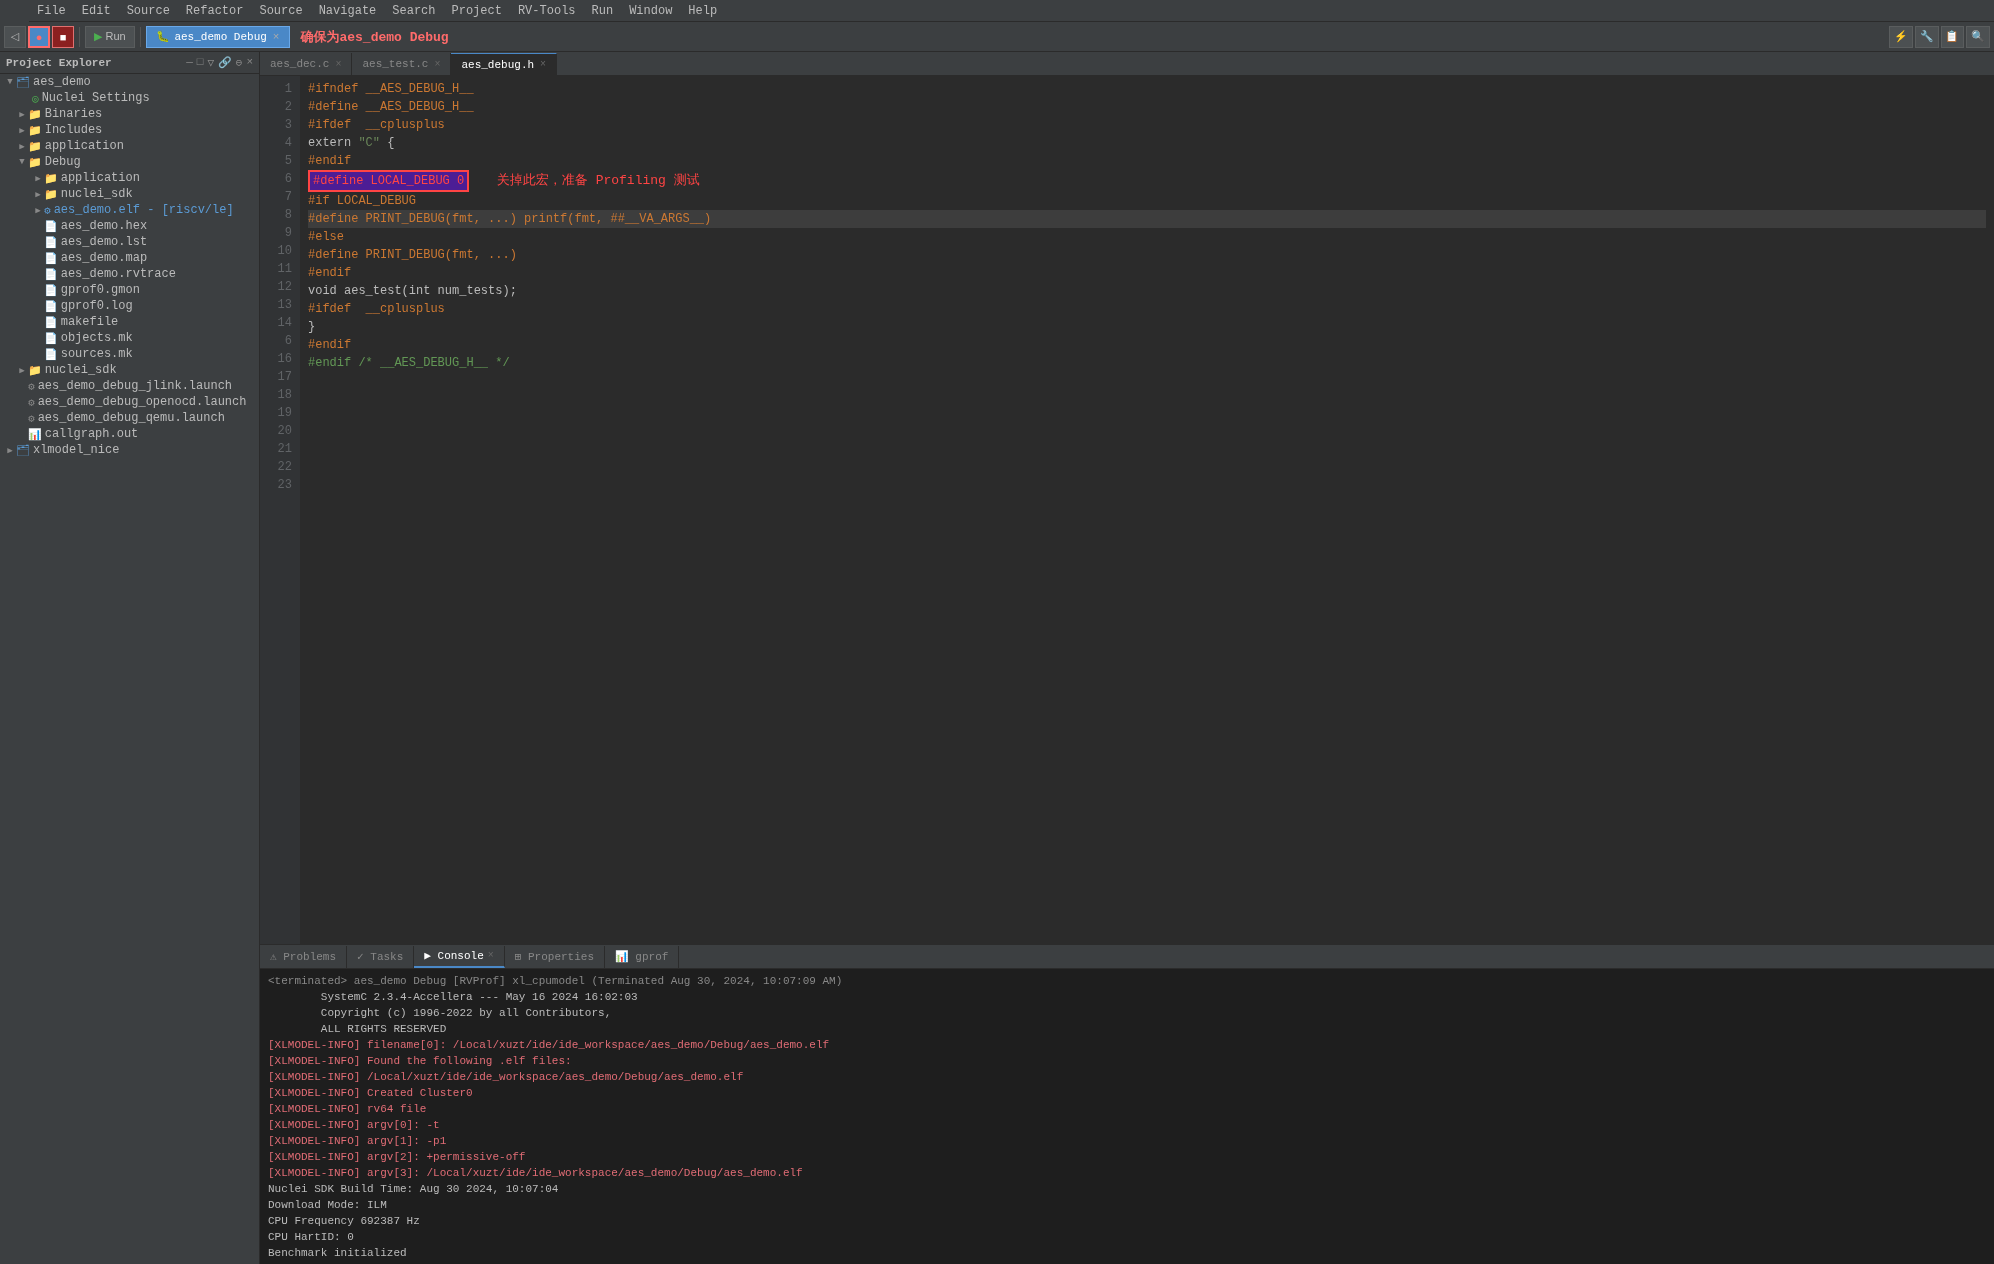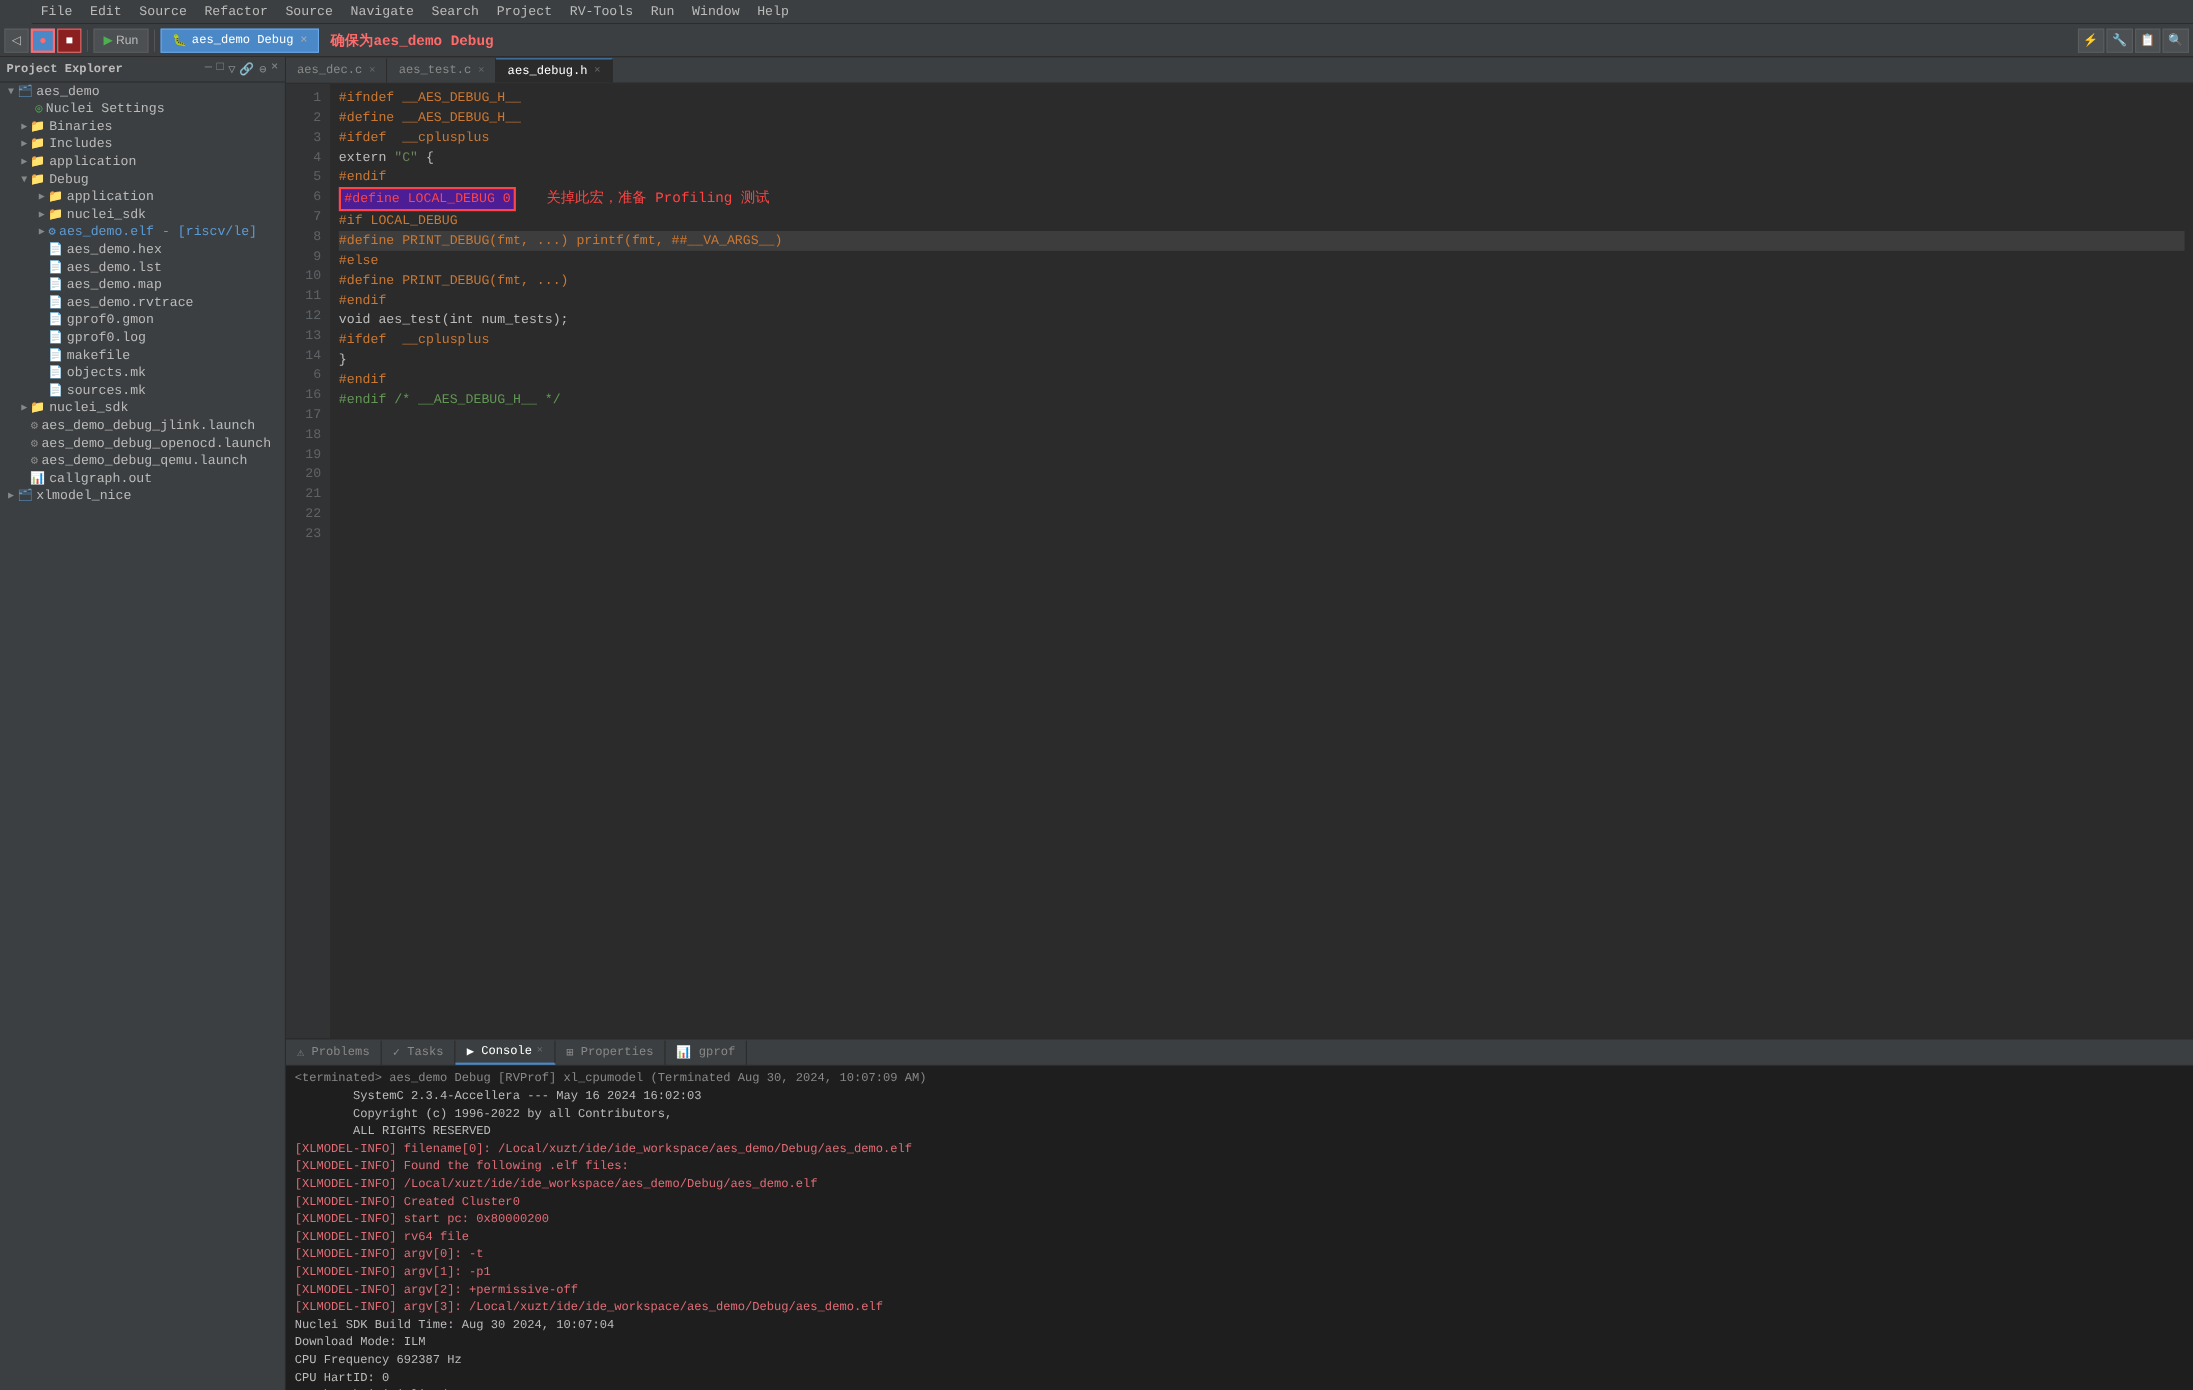--- a/index.html
+++ b/index.html
@@ -371,21 +371,20 @@
       </div>
       <div class="console-output">
         <div class="console-line terminated">&lt;terminated&gt; aes_demo Debug [RVProf] xl_cpumodel (Terminated Aug 30, 2024, 10:07:09 AM)</div>
         <div class="console-line">        SystemC 2.3.4-Accellera --- May 16 2024 16:02:03</div>
         <div class="console-line">        Copyright (c) 1996-2022 by all Contributors,</div>
         <div class="console-line">        ALL RIGHTS RESERVED</div>
         <div class="console-line red">[XLMODEL-INFO] filename[0]: /Local/xuzt/ide/ide_workspace/aes_demo/Debug/aes_demo.elf</div>
         <div class="console-line red">[XLMODEL-INFO] Found the following .elf files:</div>
         <div class="console-line red">[XLMODEL-INFO] /Local/xuzt/ide/ide_workspace/aes_demo/Debug/aes_demo.elf</div>
         <div class="console-line red">[XLMODEL-INFO] Created Cluster0</div>
-        <div class="console-line red">[XLMODEL-INFO] start pc: 0x80000200</div>
         <div class="console-line red">[XLMODEL-INFO] rv64 file</div>
         <div class="console-line red">[XLMODEL-INFO] argv[0]: -t</div>
         <div class="console-line red">[XLMODEL-INFO] argv[1]: -p1</div>
         <div class="console-line red">[XLMODEL-INFO] argv[2]: +permissive-off</div>
         <div class="console-line red">[XLMODEL-INFO] argv[3]: /Local/xuzt/ide/ide_workspace/aes_demo/Debug/aes_demo.elf</div>
         <div class="console-line">Nuclei SDK Build Time: Aug 30 2024, 10:07:04</div>
         <div class="console-line">Download Mode: ILM</div>
         <div class="console-line">CPU Frequency 692387 Hz</div>
         <div class="console-line">CPU HartID: 0</div>
         <div class="console-line">Benchmark initialized</div>

